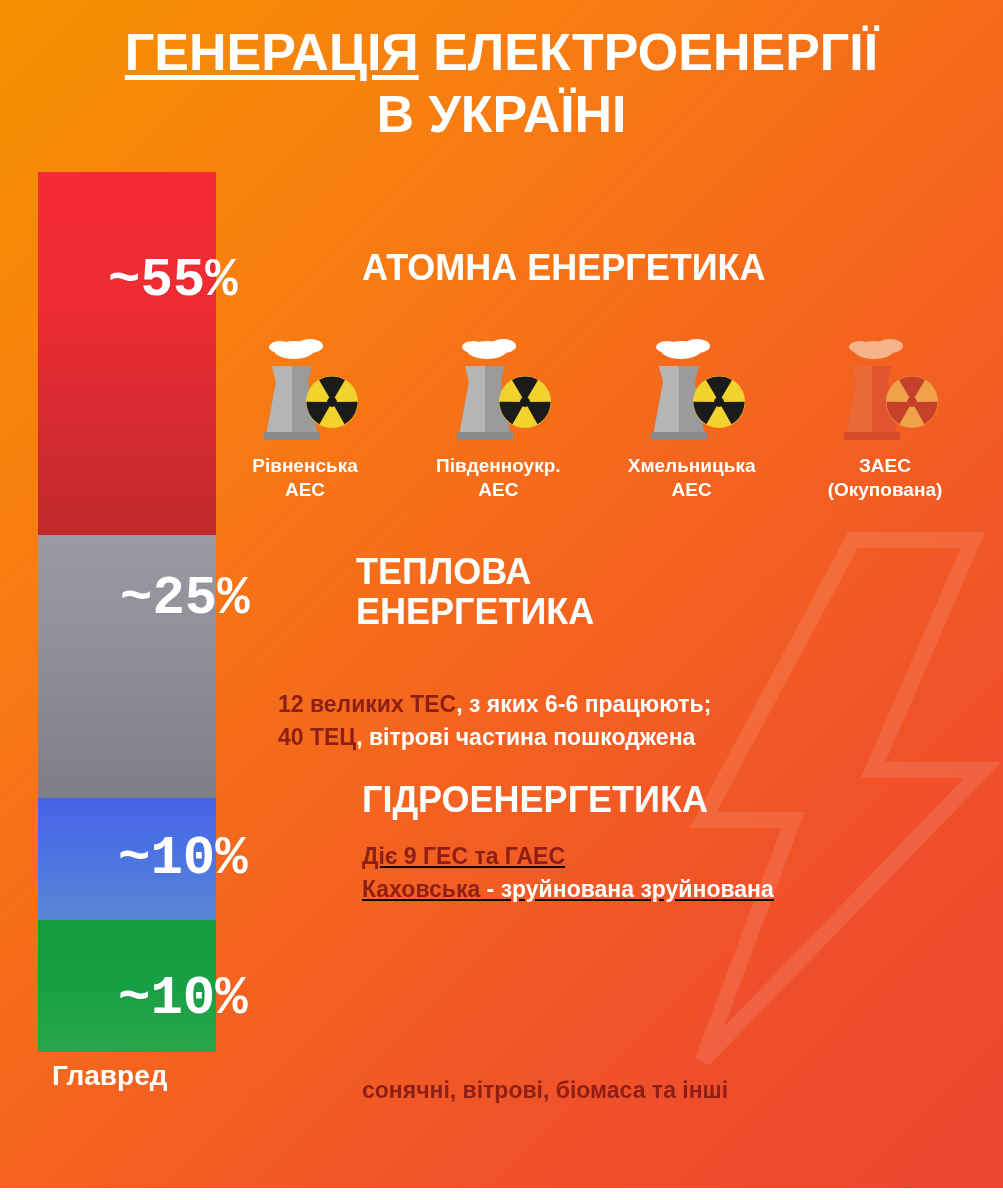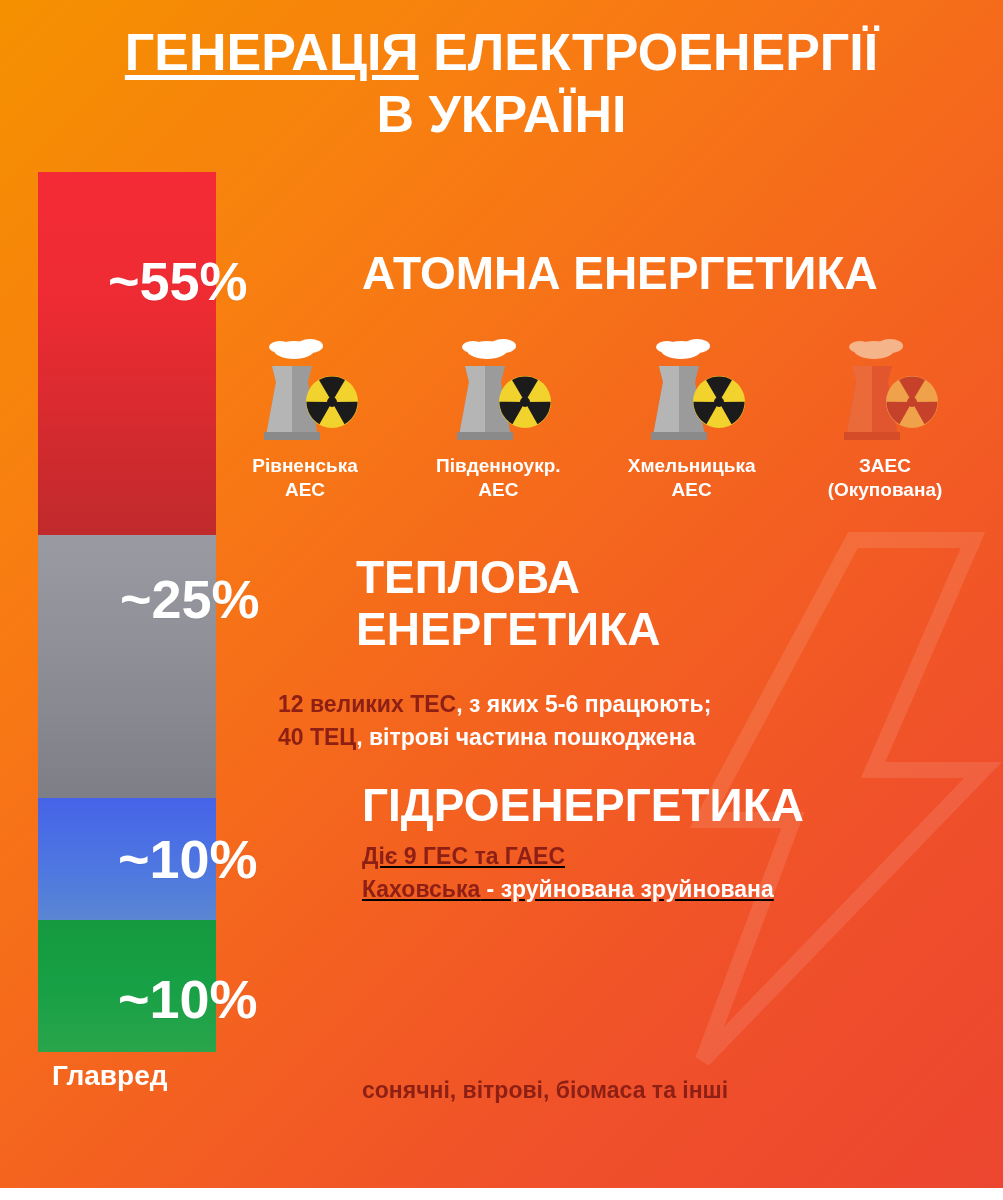--- a/index.html
+++ b/index.html
@@ -81,35 +81,36 @@
 
   
   .pct {
     position: absolute;
     color: #ffffff;
     font-weight: bold;
     font-size: 54px;
     z-index: 4;
     white-space: nowrap;
     text-shadow: 0 1px 0 rgba(0,0,0,0.05);
+    font-family: Liberation Mono, monospace;
   }
   .pct-nuclear { left: 108px; top: 250px; }
   .pct-thermal { left: 120px; top: 568px; }
   .pct-hydro   { left: 118px; top: 828px; }
   .pct-renew   { left: 118px; top: 968px; }
 
   
   .sec {
     position: absolute;
     z-index: 4;
   }
   .sec-head {
     color: #ffffff;
     font-weight: bold;
-    font-size: 46px;
+    font-size: 36px;
     line-height: 1.12;
     text-transform: uppercase;
     white-space: pre-line;
   }
   .sub-line {
     font-weight: bold;
     font-size: 23px;
     color: #ffffff;
     line-height: 1.45;
   }
@@ -271,21 +272,21 @@
       <div class="plant-label">ЗАЕС
 (Окупована)</div>
     </div>
   </div>
 
   <div class="pct pct-thermal">~25%</div>
   <div class="sec sec-thermal sec-head">ТЕПЛОВА
 ЕНЕРГЕТИКА</div>
   <div class="sec sec-thermal-sub">
     <div class="sub-line">
-      <span class="dark">12 великих ТЕС</span><span>, з яких 5-6 працюють;</span>
+      <span class="dark">12 великих ТЕС</span><span>, з яких 6-6 працюють;</span>
     </div>
     <div class="sub-line">
       <span class="dark">40 ТЕЦ</span><span>, вітрові частина пошкоджена</span>
     </div>
   </div>
 
   <div class="pct pct-hydro">~10%</div>
   <div class="sec sec-hydro sec-head">ГІДРОЕНЕРГЕТИКА</div>
   <div class="sec sec-hydro-sub">
     <div class="sub-line">

